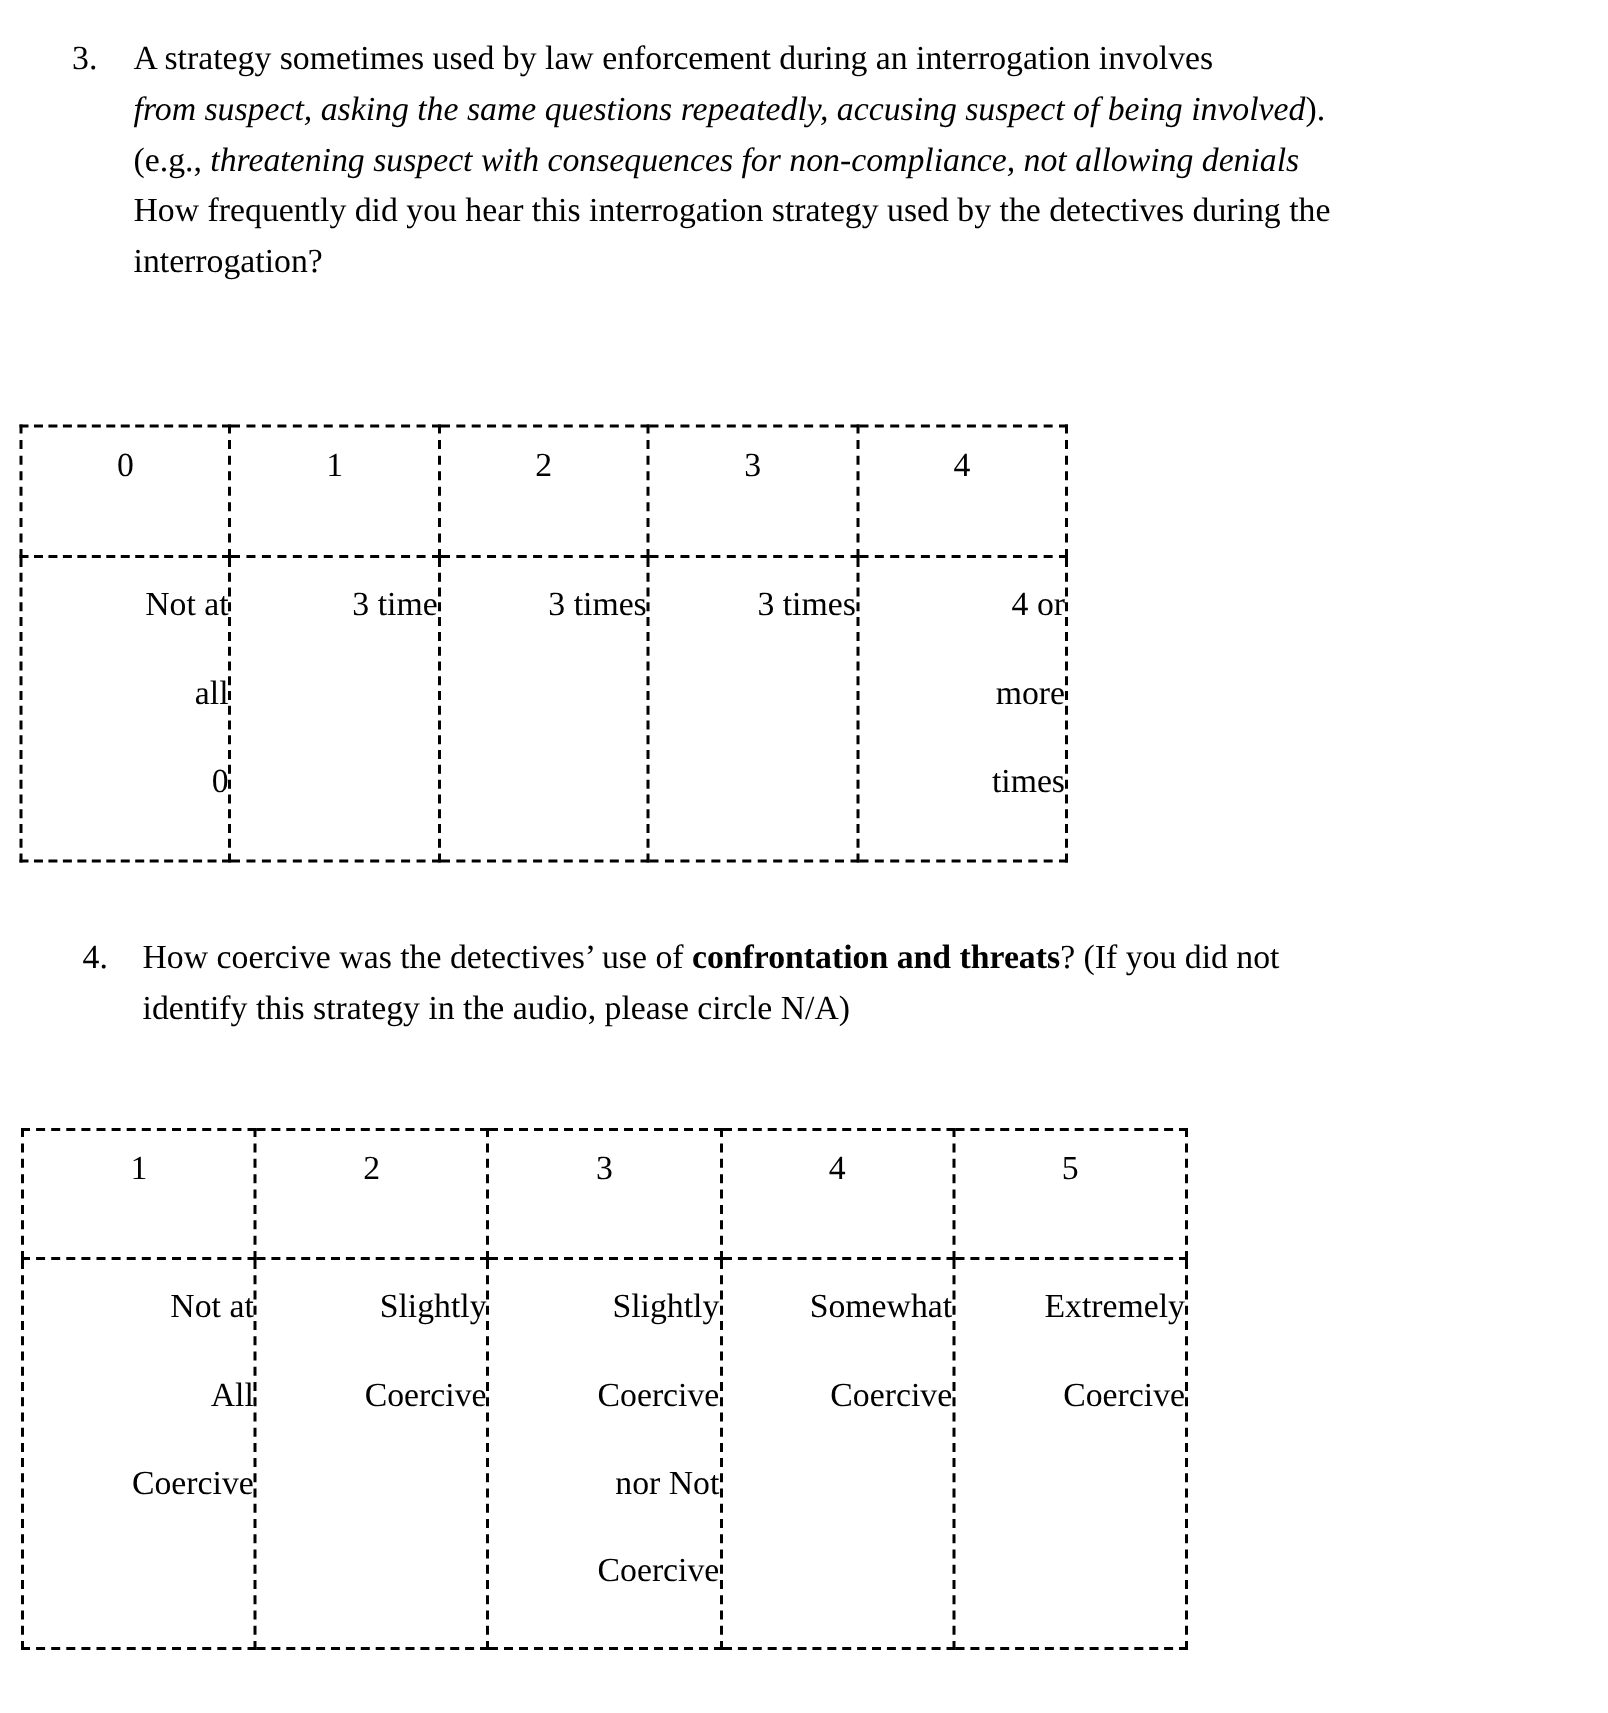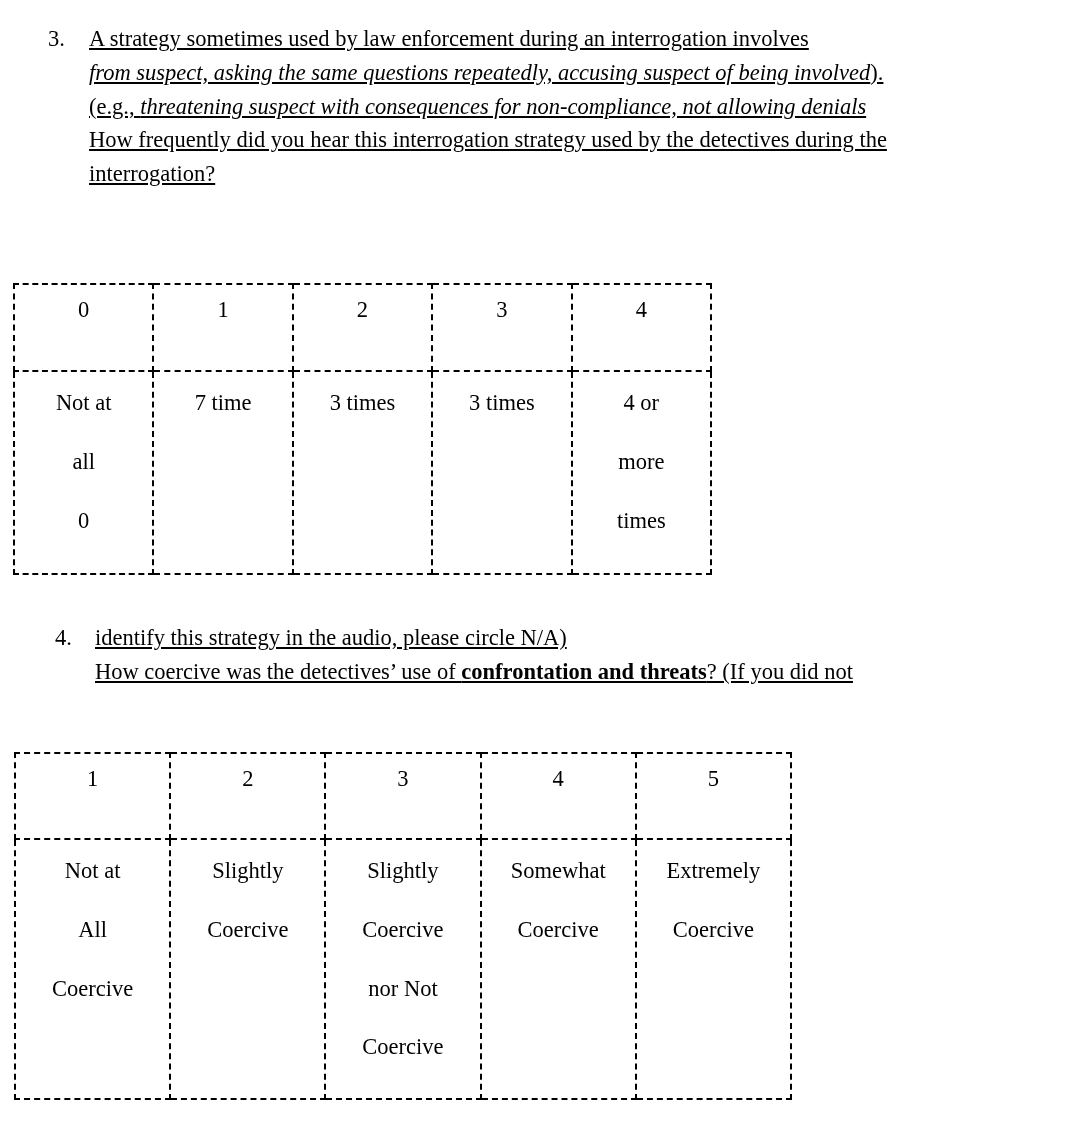--- a/index.html
+++ b/index.html
@@ -22,21 +22,20 @@
     display: flex;
     align-items: flex-start;
   }
   .qnum {
     flex: none;
     width: 41px;
     line-height: 33.8px;
   }
   .qtext {
     flex: none;
-    text-decoration: underline;
   }
   .qline {
     line-height: 33.8px;
     white-space: nowrap;
   }
   .q3 { left: 48px; top: 22px; }
   .q4 { left: 55px; top: 621px; }
   .q4 .qnum { width: 40px; }
 
   .scale-table {
@@ -55,20 +54,21 @@
   .t1 .bod td { height: 199px; }
   .t2 { left: 14px; top: 752px; width: 778px; }
   .t2 .hdr td { height: 84px; }
   .t2 .bod td { height: 256px; }
   .hnum { margin-top: 12px; }
   .scale-table .bod td { padding-top: 2px; }
   .cl {
     height: 58.8px;
     line-height: 58.8px;
     white-space: nowrap;
+    text-align: right;
   }
 </style>
 </head>
 <body>
 
 <div class="page">
 
   <div class="question q3">
     <div class="qnum">3.</div>
     <div class="qtext">
@@ -99,42 +99,42 @@
             <div class="hnum">4</div>
           </td>
       </tr>
       <tr class="bod">
         <td>
           <div class="cl">Not at</div>
           <div class="cl">all</div>
           <div class="cl">0</div>
         </td>
         <td>
-          <div class="cl">7 time</div>
+          <div class="cl">3 time</div>
         </td>
         <td>
           <div class="cl">3 times</div>
         </td>
         <td>
           <div class="cl">3 times</div>
         </td>
         <td>
           <div class="cl">4 or</div>
           <div class="cl">more</div>
           <div class="cl">times</div>
         </td>
       </tr>
     </tbody>
   </table>
 
   <div class="question q4">
     <div class="qnum">4.</div>
     <div class="qtext">
+      <div class="qline"><span>How coercive was the detectives’ use of </span><b>confrontation and threats</b><span>? (If you did not</span></div>
       <div class="qline"><span>identify this strategy in the audio, please circle N/A)</span></div>
-      <div class="qline"><span>How coercive was the detectives’ use of </span><b>confrontation and threats</b><span>? (If you did not</span></div>
     </div>
   </div>
 
   <table class="scale-table t2">
     <tbody>
       <tr class="hdr">
         <td>
             <div class="hnum">1</div>
           </td>
         <td>

